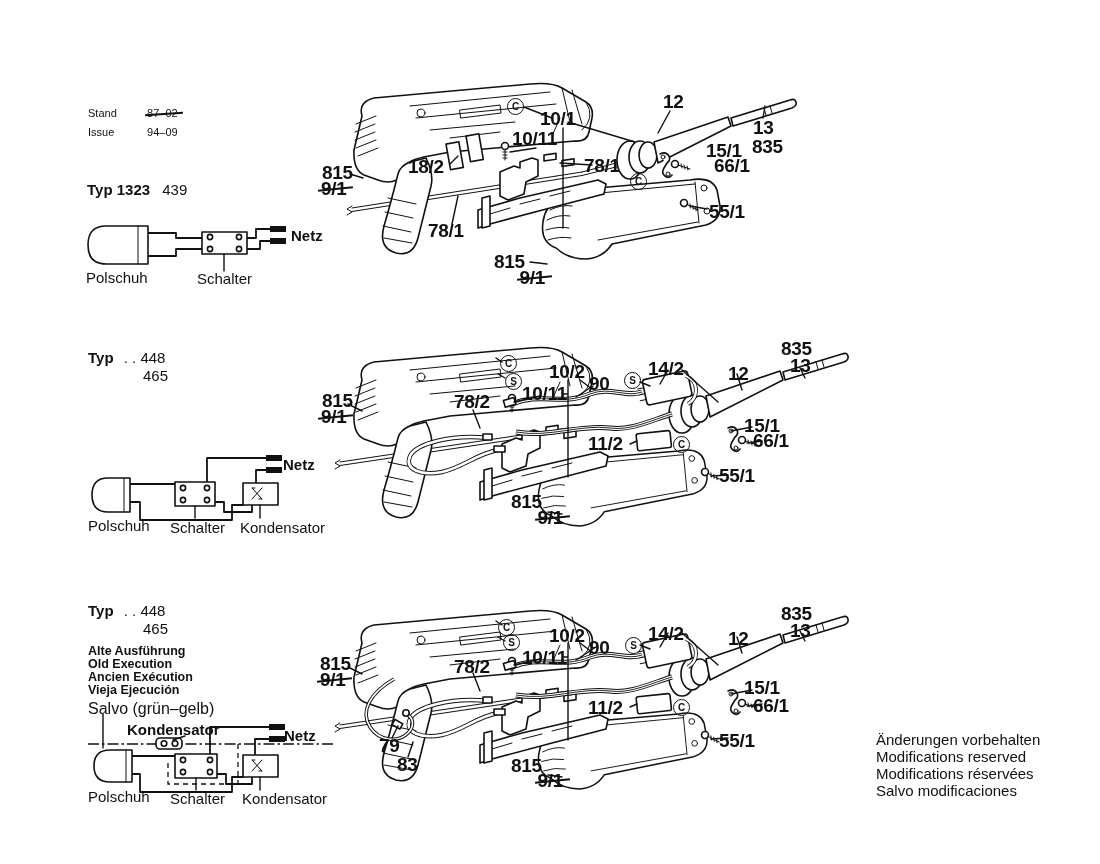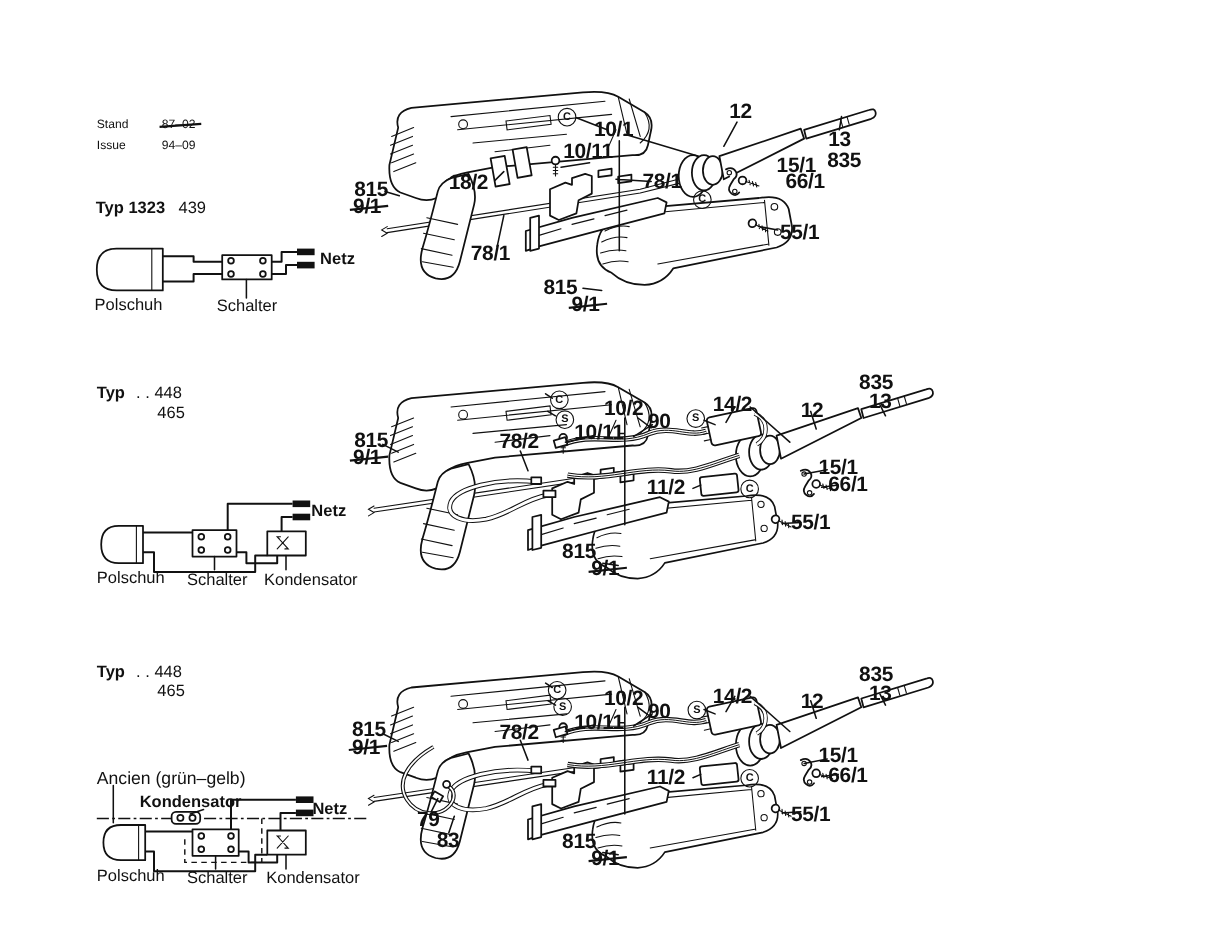--- a/index.html
+++ b/index.html
@@ -215,21 +215,27 @@
       <rect class="ln" x="183" y="92" width="9" height="6"></rect>
     </g>
     <path class="ld" d="M500,26 L505,36 M268,38 L268,135 M280,38 L292,47 M293,44 L276,55 M263,52 L268,52 M240,54 L214,60 M368,28 L360,42 M382,28 L418,60 M340,40 L350,44 M437,32 L442,48 M173,68 L180,86 M48,62 L62,69 M452,85 L431,89 M462,99 L447,101 M330,102 L337,99 M428,133 L411,134 M248,170 L262,172 M196,16 L202,20 M198,32 L205,36"></path>
   </svg>
 
   <div class="abs variant-title" style="left:88px;top:602px">
     <span class="b">Typ</span>
     <span style="margin-left:6px">. . 448</span>
   </div>
   <div class="abs variant-title" style="left:143px;top:620px">465</div>
-  <span class="abs masse" style="left:88px;top:700px">Ancien (grün–gelb)</span>
+  <div class="abs exec" style="left:88px;top:645px">
+    <div>Alte Ausführung</div>
+    <div>Old Execution</div>
+    <div>Ancien Exécution</div>
+    <div>Vieja Ejecución</div>
+  </div>
+  <span class="abs masse" style="left:88px;top:700px">Salvo (grün–gelb)</span>
   <span class="abs klemm" style="left:127px;top:721px">Kondensator</span>
 
   <svg style="left:80px;top:700px" width="265" height="100" viewBox="0 0 265 100">
     <path class="dashdot" d="M8,44 L255,44"></path>
     <path class="dashed" d="M158,44 L158,84 L88,84 L88,62"></path>
     <rect class="ln" x="76" y="38" width="26" height="11" rx="4"></rect>
     <circle class="ln" cx="84" cy="43.5" r="2.8"></circle>
       <circle class="ln" cx="95" cy="43.5" r="2.8"></circle>
     <path class="ln" d="M52,50 L30,50 Q14,50 14,66 Q14,82 30,82 L52,82 Z"></path>
     <path class="thin" d="M46,50 L46,82"></path>
@@ -289,14 +295,20 @@
   <div class="abs" style="left:0;top:0;width:1100px;height:864px">
     
   <span class="co" style="left: 663px; top: 92px;">12</span><span class="co" style="left: 753px; top: 118px;">13</span><span class="co" style="left: 752px; top: 137px;">835</span><span class="co" style="left: 540px; top: 109px;">10/1</span><span class="co" style="left: 512px; top: 129px;">10/11</span><span class="co" style="left: 584px; top: 156px;">78/1</span><span class="co" style="left: 706px; top: 141px;">15/1</span><span class="co" style="left: 714px; top: 156px;">66/1</span><span class="co" style="left: 408px; top: 157px;">18/2</span><span class="co" style="left: 322px; top: 163px;">815</span><span class="co strike" style="left: 321px; top: 179px;">9/1</span><span class="co" style="left: 428px; top: 221px;">78/1</span><span class="co" style="left: 709px; top: 202px;">55/1</span><span class="co" style="left: 494px; top: 252px;">815</span><span class="co strike" style="left: 494px; top: 268px;">9/1</span><span class="co circ" style="left: 507px; top: 98px;">C</span><span class="co circ" style="left: 630px; top: 173px;">C</span></div>
   <div class="abs" style="left:0;top:0;width:1100px;height:864px">
     
   <span class="co" style="left: 781px; top: 339px;">835</span><span class="co" style="left: 790px; top: 356px;">13</span><span class="co" style="left: 549px; top: 362px;">10/2</span><span class="co" style="left: 589px; top: 374px;">90</span><span class="co" style="left: 522px; top: 384px;">10/11</span><span class="co" style="left: 648px; top: 359px;">14/2</span><span class="co" style="left: 728px; top: 364px;">12</span><span class="co" style="left: 454px; top: 392px;">78/2</span><span class="co" style="left: 322px; top: 391px;">815</span><span class="co strike" style="left: 321px; top: 407px;">9/1</span><span class="co" style="left: 744px; top: 416px;">15/1</span><span class="co" style="left: 753px; top: 431px;">66/1</span><span class="co" style="left: 588px; top: 434px;">11/2</span><span class="co" style="left: 719px; top: 466px;">55/1</span><span class="co" style="left: 511px; top: 492px;">815</span><span class="co strike" style="left: 512px; top: 508px;">9/1</span><span class="co circ" style="left: 500px; top: 355px;">C</span><span class="co circ" style="left: 505px; top: 373px;">S</span><span class="co circ" style="left: 624px; top: 372px;">S</span><span class="co circ" style="left: 673px; top: 436px;">C</span></div>
   <div class="abs" style="left:0;top:0;width:1100px;height:864px">
     
   <span class="co" style="left: 781px; top: 604px;">835</span><span class="co" style="left: 790px; top: 621px;">13</span><span class="co" style="left: 549px; top: 626px;">10/2</span><span class="co" style="left: 589px; top: 638px;">90</span><span class="co" style="left: 522px; top: 648px;">10/11</span><span class="co" style="left: 648px; top: 624px;">14/2</span><span class="co" style="left: 728px; top: 629px;">12</span><span class="co" style="left: 454px; top: 657px;">78/2</span><span class="co" style="left: 320px; top: 654px;">815</span><span class="co strike" style="left: 320px; top: 670px;">9/1</span><span class="co" style="left: 744px; top: 678px;">15/1</span><span class="co" style="left: 753px; top: 696px;">66/1</span><span class="co" style="left: 588px; top: 698px;">11/2</span><span class="co" style="left: 379px; top: 736px;">79</span><span class="co" style="left: 397px; top: 755px;">83</span><span class="co" style="left: 719px; top: 731px;">55/1</span><span class="co" style="left: 511px; top: 756px;">815</span><span class="co strike" style="left: 512px; top: 771px;">9/1</span><span class="co circ" style="left: 498px; top: 619px;">C</span><span class="co circ" style="left: 503px; top: 634px;">S</span><span class="co circ" style="left: 625px; top: 637px;">S</span><span class="co circ" style="left: 673px; top: 699px;">C</span></div>
 
+  <div class="abs" style="left:876px;top:731px">
+    <div class="footer-line">Änderungen vorbehalten</div>
+    <div class="footer-line">Modifications reserved</div>
+    <div class="footer-line">Modifications réservées</div>
+    <div class="footer-line">Salvo modificaciones</div>
+  </div>
 
 </div>
 
 </body></html>

